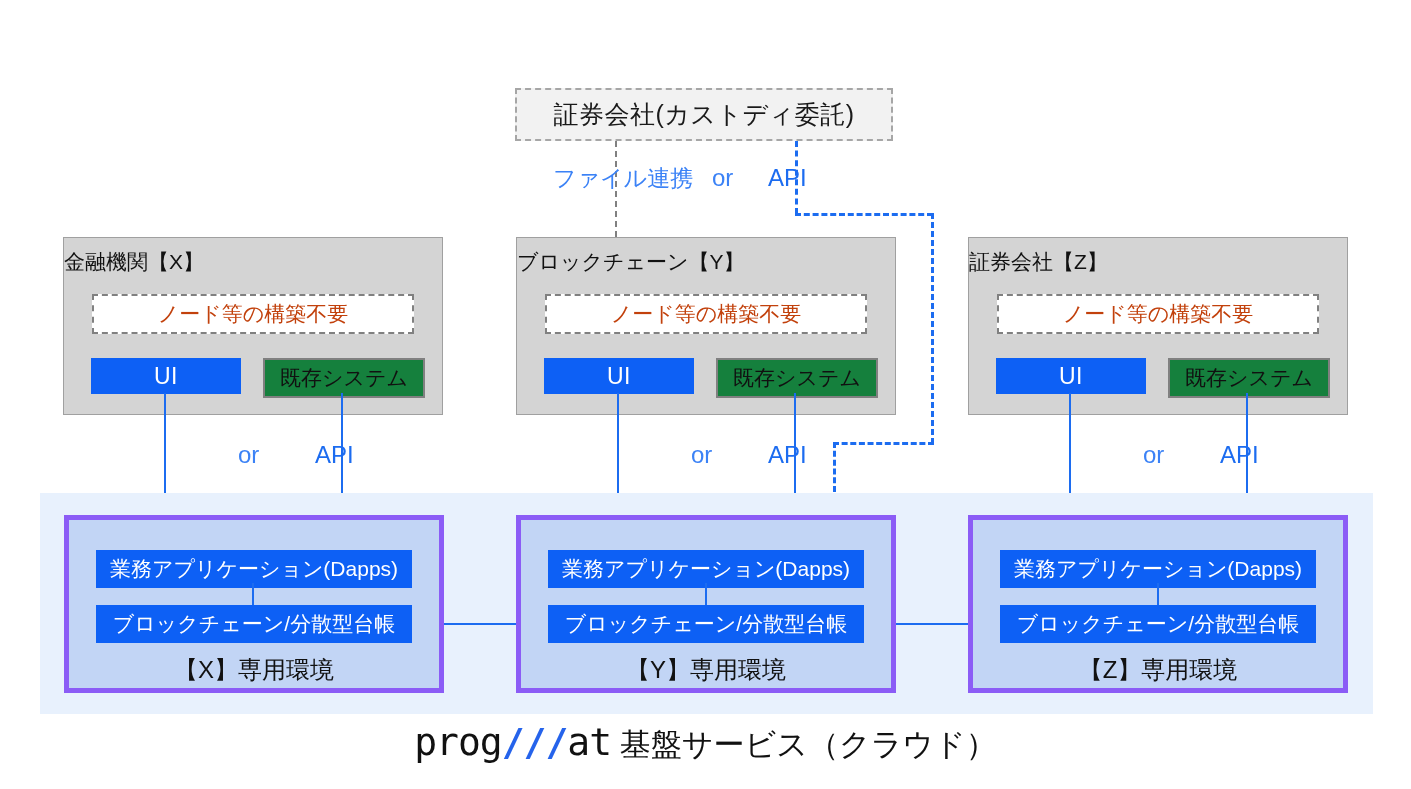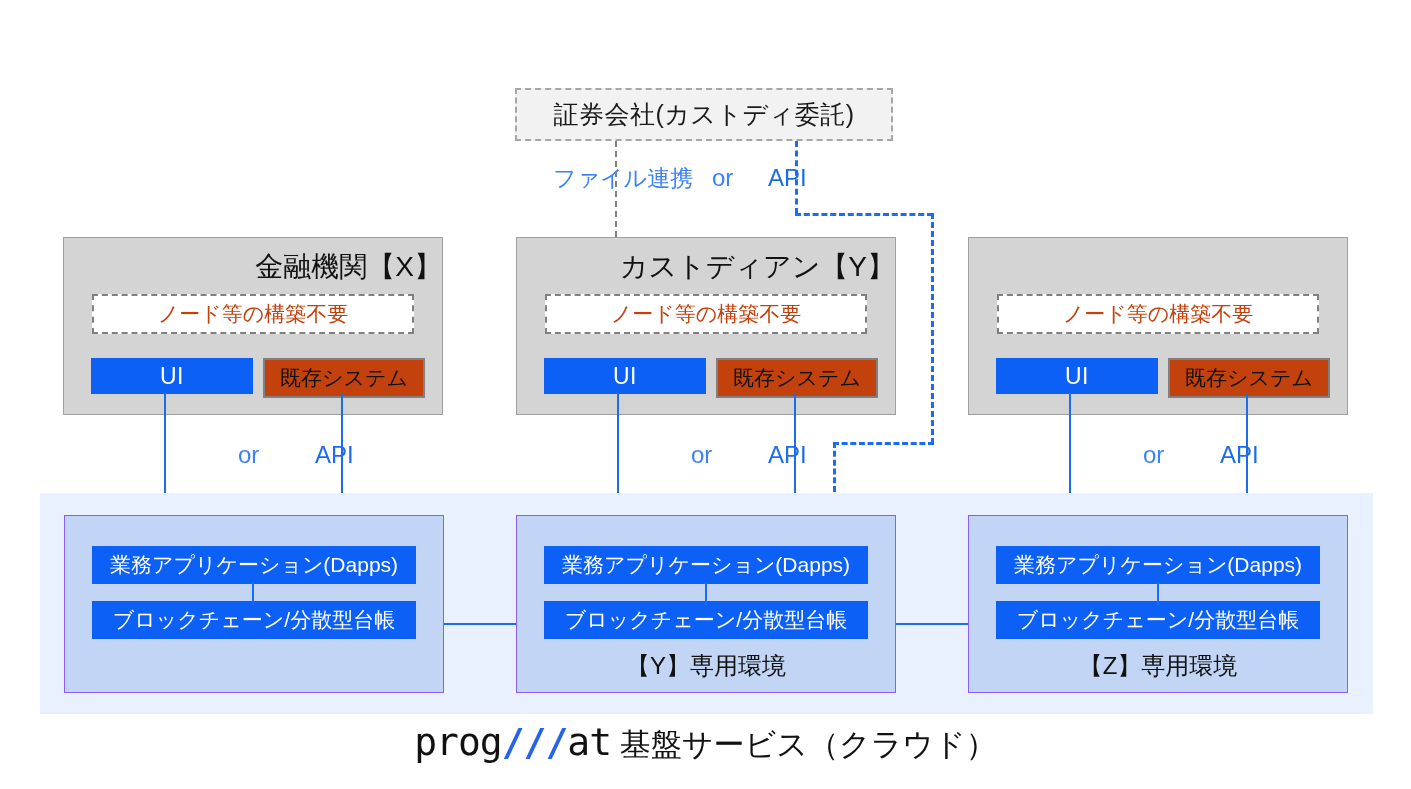--- a/index.html
+++ b/index.html
@@ -31,52 +31,52 @@
   }
 
   
   .org-panel {
     top: 217px; width: 380px; height: 178px;
     background: #d4d4d4;
     border: 1px solid #a0a0a0;
   }
   .org-title {
     position: absolute; left: 0; right: 0; top: 10px;
-    text-align: right; font-size: 28px; color: #111;
+    text-align: left; font-size: 21px; color: #111;
   }
   .node-box {
     position: absolute; left: 28px; right: 28px; top: 56px; height: 36px;
     background: #ffffff;
     border: 2px dashed #808080;
     display: flex; align-items: center; justify-content: center;
     font-size: 21px; color: #c2410c;
   }
   .ui-box {
-    position: absolute; left: 27px; top: 120px; width: 162px; height: 36px;
+    position: absolute; left: 27px; top: 120px; width: 150px; height: 36px;
     background: #0d60f5;
     display: flex; align-items: center; justify-content: center;
     font-size: 23px; color: #ffffff; letter-spacing: .5px;
   }
   .legacy-box {
     position: absolute; left: 199px; top: 120px; width: 158px; height: 36px;
-    background: #c2410c;
+    background: #15803d;
     border: 2px solid #808080;
     display: flex; align-items: center; justify-content: center;
     font-size: 21px; color: #111;
   }
 
   
   .cloud {
     left: 40px; top: 473px; width: 1333px; height: 221px;
     background: #e8f1fd;
   }
   .env-box {
     top: 495px; width: 380px; height: 178px;
     background: #c2d5f5;
-    border: 1px solid #8b5cf6;
+    border: 5px solid #8b5cf6;
   }
   .dapps-box {
     position: absolute; left: 27px; top: 30px; right: 27px; height: 38px;
     background: #0d60f5;
     display: flex; align-items: center; justify-content: center;
     font-size: 21px; color: #ffffff;
   }
   .ledger-box {
     position: absolute; left: 27px; top: 85px; right: 27px; height: 38px;
     background: #0d60f5;
@@ -144,48 +144,50 @@
     <div class="ui-box">UI</div>
     <div class="legacy-box">既存システム</div>
   </div>
 
   <div class="abs vline" style="left:164px; top:373px; height:175px;"></div>
   <div class="abs vline" style="left:341px; top:373px; height:175px;"></div>
   <div class="abs lbl-or" style="left:238px; top:421px;">or</div>
   <div class="abs lbl-api" style="left:315px; top:421px;">API</div>
 
   <div class="abs org-panel" style="left:516px;">
-    <div class="org-title">カストディアン【Y】</div>
+    <div class="org-title">ブロックチェーン【Y】</div>
     <div class="node-box">ノード等の構築不要</div>
     <div class="ui-box">UI</div>
     <div class="legacy-box">既存システム</div>
   </div>
   <div class="abs vline" style="left:617px; top:373px; height:175px;"></div>
   <div class="abs vline" style="left:794px; top:373px; height:175px;"></div>
   <div class="abs lbl-or" style="left:691px; top:421px;">or</div>
   <div class="abs lbl-api" style="left:768px; top:421px;">API</div>
 
   <div class="abs org-panel" style="left:968px;">
+    <div class="org-title">証券会社【Z】</div>
     <div class="node-box">ノード等の構築不要</div>
     <div class="ui-box">UI</div>
     <div class="legacy-box">既存システム</div>
   </div>
   <div class="abs vline" style="left:1069px; top:373px; height:175px;"></div>
   <div class="abs vline" style="left:1246px; top:373px; height:175px;"></div>
   <div class="abs lbl-or" style="left:1143px; top:421px;">or</div>
   <div class="abs lbl-api" style="left:1220px; top:421px;">API</div>
 
   <div class="abs cloud"></div>
 
   <div class="abs hline" style="left:416px; top:603px; width:127px;"></div>
   <div class="abs hline" style="left:868px; top:603px; width:127px;"></div>
 
   <div class="abs env-box" style="left:64px;">
     <div class="dapps-box">業務アプリケーション(Dapps)</div>
     <div class="ledger-box">ブロックチェーン/分散型台帳</div>
+    <div class="env-label">【X】専用環境</div>
   </div>
   <div class="abs vline" style="left:252px; top:563px; height:22px;"></div>
 
   <div class="abs env-box" style="left:516px;">
     <div class="dapps-box">業務アプリケーション(Dapps)</div>
     <div class="ledger-box">ブロックチェーン/分散型台帳</div>
     <div class="env-label">【Y】専用環境</div>
   </div>
   <div class="abs vline" style="left:705px; top:563px; height:22px;"></div>
 

